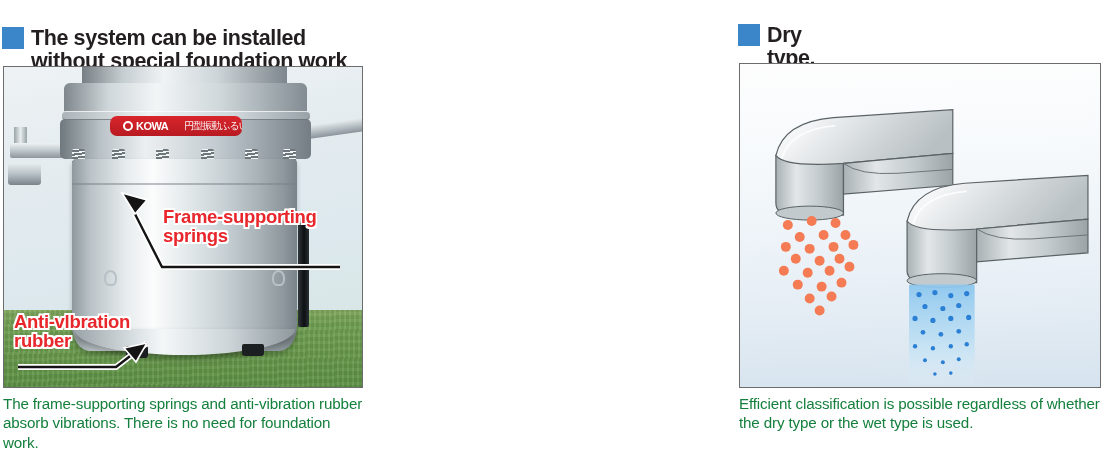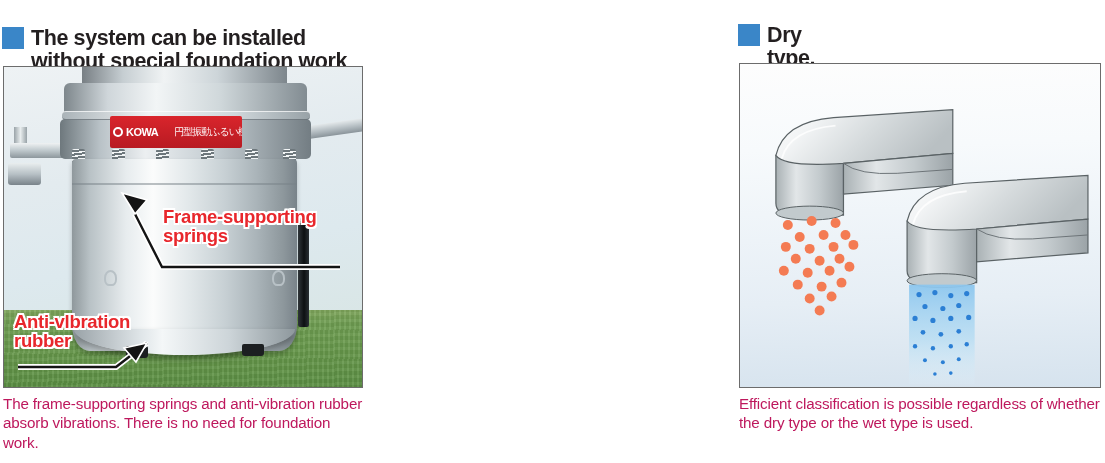--- a/index.html
+++ b/index.html
@@ -39,21 +39,21 @@
   #panel-2 { left: 371px; top: 63px; width: 362px; height: 325px; }
 
   .illus-bg {
     position: absolute; inset: 0;
     background: linear-gradient(178deg, #fdfdfd 0%, #f7fafc 26%, #e6eef5 72%, #d6e3ee 100%);
   }
 
   
   .caption {
     position: absolute; font-size: 15.2px; line-height: 1.27;
-    color: #be185d; letter-spacing: -0.15px;
+    color: #15803d; letter-spacing: -0.15px;
   }
   #caption-1 { left: 3px;   top: 394px; width: 362px; }
   #caption-2 { left: 371px; top: 394px; width: 364px; }
 
   
   .photo { position: absolute; inset: 0; background: #dfe7ec; }
   .sky {
     position: absolute; left: 0; top: 0; width: 100%; height: 78%;
     background: linear-gradient(170deg, #eef2f4 0%, #e3ebef 40%, #dde9ee 70%, #d9e6e6 100%);
   }
@@ -97,24 +97,24 @@
     border-radius: 5px;
   }
   .clamp-band {
     position: absolute; left: 58px; top: 44px; width: 248px; height: 9px;
     background: linear-gradient(90deg,#aab3b8,#f0f3f4 35%,#cfd7db 70%,#98a2a7);
     border-top: 1px solid rgba(255,255,255,.7);
     border-bottom: 1px solid rgba(80,88,94,.6);
     border-radius: 4px;
   }
   .kowa-label {
-    position: absolute; left: 106px; top: 49px; width: 132px; height: 32px;
+    position: absolute; left: 106px; top: 49px; width: 132px; height: 20px;
     background: linear-gradient(180deg,#d9252c,#b81a22);
-    border-radius: 2px; display: flex; align-items: center;
-    padding-left: 3px; overflow: hidden;
+    border-radius: 7px; display: flex; align-items: center;
+    padding-left: 13px; overflow: hidden;
   }
   .kowa-ring {
     width: 10px; height: 10px; border: 2px solid #fff; border-radius: 50%;
     flex: 0 0 10px; margin-right: 3px;
   }
   .kowa-text {
     color: #fff; font-weight: bold; font-size: 11px; letter-spacing: -0.5px;
     white-space: nowrap;
   }
   .kowa-jp {

